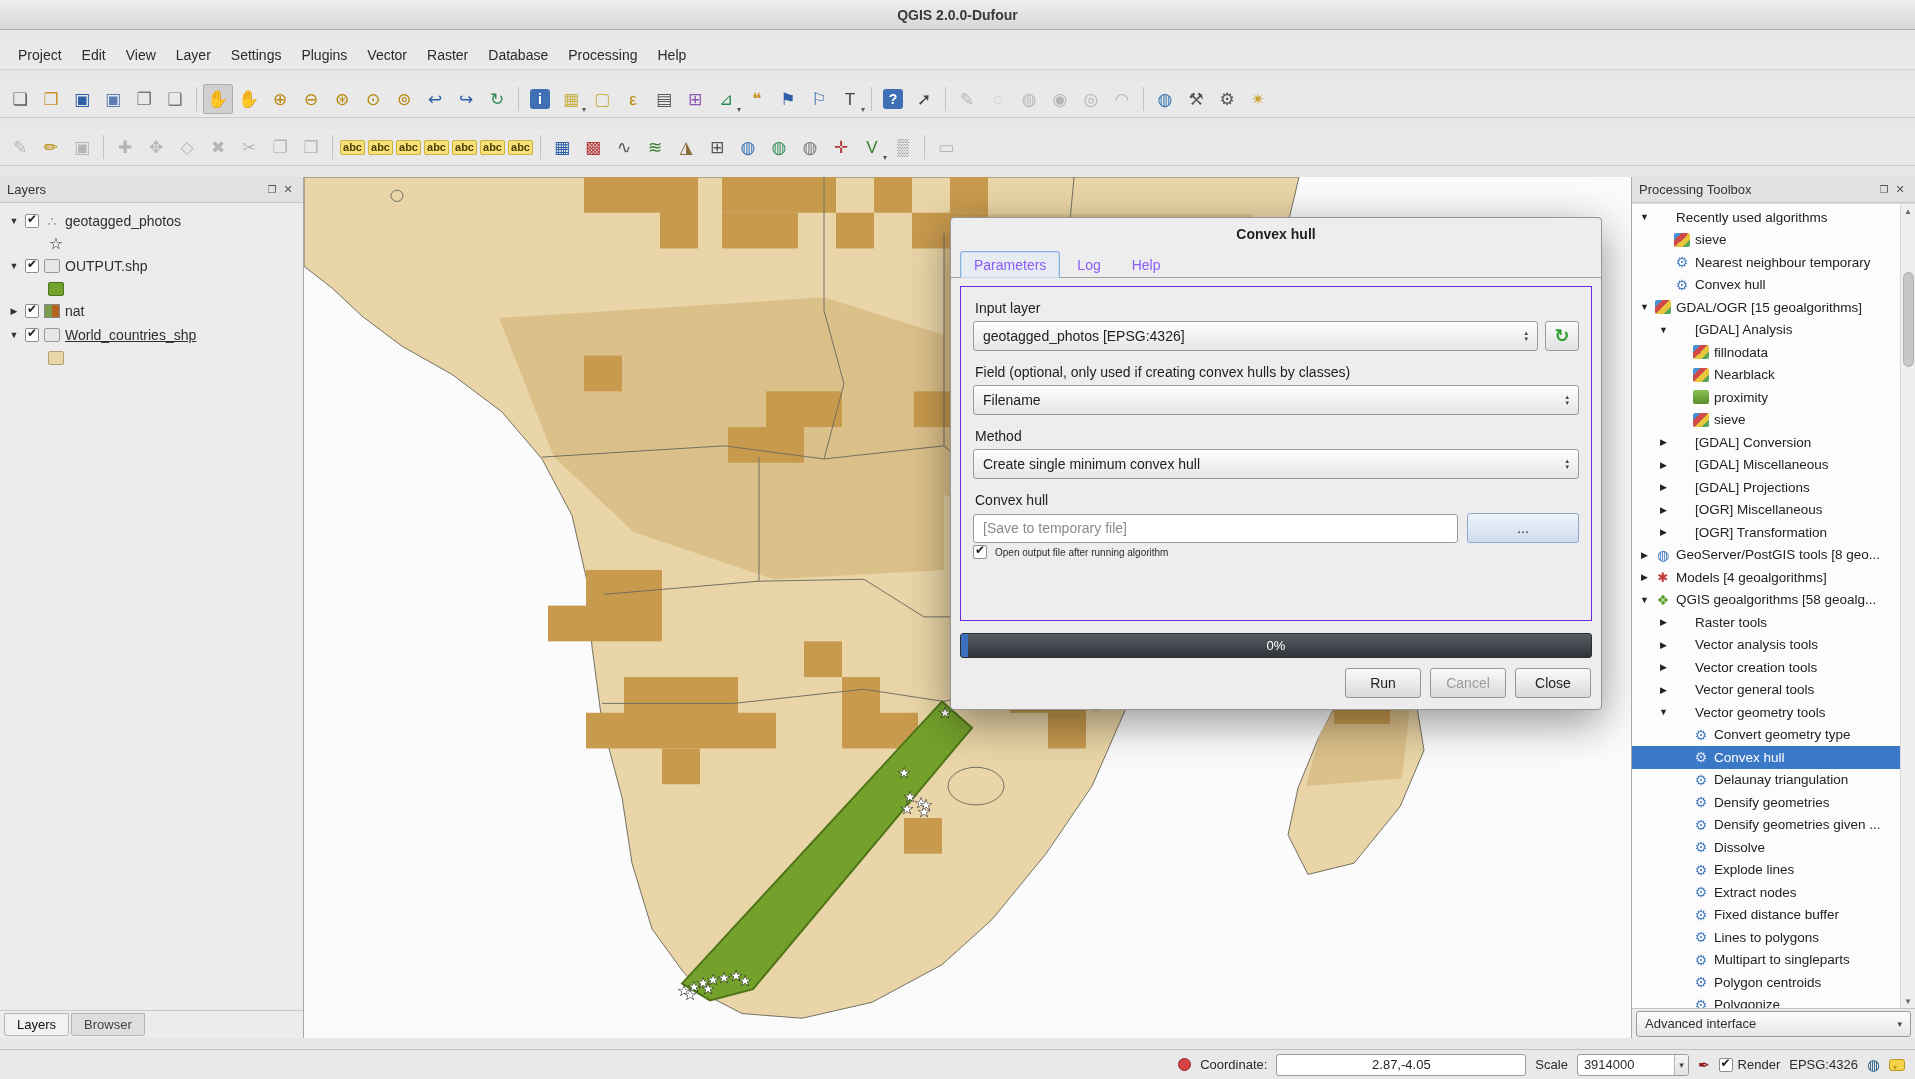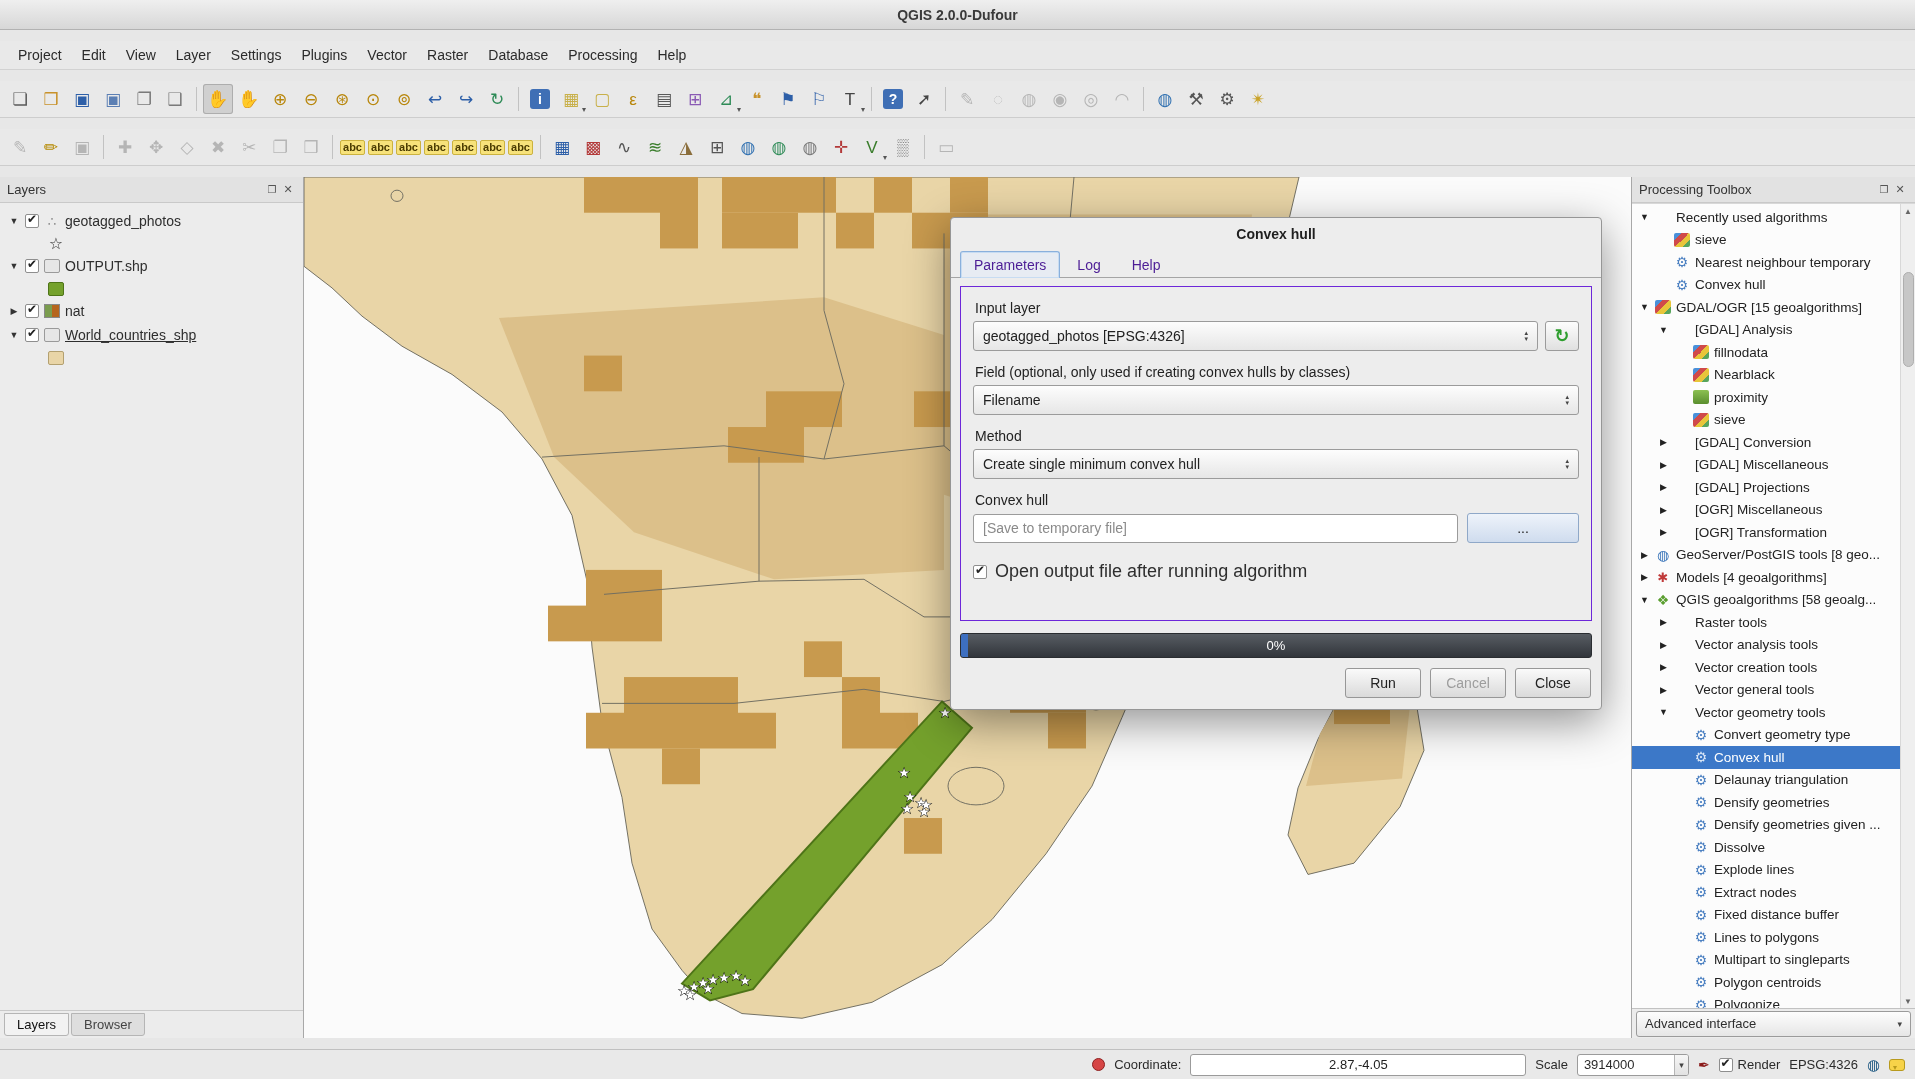--- a/index.html
+++ b/index.html
@@ -71,35 +71,35 @@
   .medium path { fill:#dcc08a; stroke:none; }
   .dark rect { fill:#c89a4e; }
   .borders path, .borders ellipse { fill:none; stroke:#6f6d61; stroke-width:1; }
   .hull polygon { fill:#74a12c; stroke:#4e7418; stroke-width:2; }
   .stars text { font-size:13px; fill:#fff; stroke:#000; stroke-width:.9; paint-order:stroke; font-family:"DejaVu Sans",sans-serif; }
 
   
   .dialog { position:absolute; left:646px; top:40px; width:652px; height:493px; background:#ededed; border:1px solid #969696; border-radius:4px; box-shadow:0 12px 44px rgba(0,0,0,.42); display:flex; flex-direction:column; }
   .dialog-title { height:32px; display:flex; align-items:center; justify-content:center; font-weight:bold; font-size:14px; color:#1f1f1f; flex:0 0 auto; }
   .tabbar { display:flex; gap:3px; padding:0 9px; border-bottom:1px solid #a5a5a5; flex:0 0 auto; }
-  .tab { padding:5px 13px; font-size:14px; color:#4c1d95; position:relative; top:1px; border:1px solid transparent; border-bottom:none; border-radius:3px 3px 0 0; }
+  .tab { padding:5px 13px; font-size:14px; color:#8b5cf6; position:relative; top:1px; border:1px solid transparent; border-bottom:none; border-radius:3px 3px 0 0; }
   .tab.active { background:#e7ecf3; border-color:#8ab0dc; box-shadow:inset 0 0 0 1px #c7dcf2; }
   .dialog-body { flex:1 1 auto; margin:8px 9px; border:1px solid #6d28d9; padding:10px 12px 6px; overflow:hidden; }
   .fld-label { margin:13px 2px 5px; font-size:14px; color:#222; }
   .fld-label:first-child { margin-top:3px; }
   .combo { height:30px; border:1px solid #9b9b9b; border-radius:3px; background:linear-gradient(#fdfdfd,#e6e6e6); display:flex; align-items:center; padding:0 9px; font-size:14px; color:#222; }
   .combo::after { content:"▴\A▾"; white-space:pre; font-size:7px; line-height:6px; margin-left:auto; color:#444; text-align:center; }
   .combo-row { display:flex; gap:7px; align-items:center; }
   .combo-row .combo { flex:1; }
   .reload-btn { width:34px; height:30px; border:1px solid #9b9b9b; border-radius:3px; background:linear-gradient(#fdfdfd,#e0e0e0); display:flex; align-items:center; justify-content:center; flex:0 0 auto; }
   .reload-btn .glyph { color:#2e9e2e; font-size:18px; font-weight:bold; }
   .output-row { display:flex; gap:9px; align-items:center; }
   .text-input { flex:1; height:29px; border:1px solid #9b9b9b; border-radius:3px; background:#fff; color:#8a8a8a; padding:0 9px; font-size:14px; font-family:inherit; }
   .browse-btn { width:112px; height:30px; border:1px solid #8fa8c8; border-radius:3px; background:linear-gradient(#eef3fa,#cfdcee); display:flex; align-items:center; justify-content:center; font-size:14px; color:#222; flex:0 0 auto; }
-  .check-row { display:flex; align-items:center; gap:8px; margin-top:18px; font-size:18px; }
+  .check-row { display:flex; align-items:center; gap:8px; margin-top:2px; font-size:10px; }
   .progress { margin:4px 9px 8px; height:25px; position:relative; border:1px solid #2a2d31; border-radius:3px; background:linear-gradient(#585d63,#31353b); display:flex; align-items:center; justify-content:center; color:#fff; font-size:13px; overflow:hidden; flex:0 0 auto; }
   .progress-fill { position:absolute; left:0; top:0; bottom:0; width:7px; background:#3d6fc0; }
   .dialog-buttons { display:flex; justify-content:flex-end; gap:9px; padding:2px 10px 11px; flex:0 0 auto; }
   .dlg-btn { min-width:76px; height:30px; padding:0 14px; border:1px solid #979797; border-radius:3px; background:linear-gradient(#fafafa,#dadada); display:flex; align-items:center; justify-content:center; font-size:14px; color:#222; }
   .dlg-btn.disabled { color:#9d9d9d; }
 
   
   .toolbox { width:284px; flex:0 0 auto; background:#ececec; border-left:1px solid #a8a8a8; display:flex; flex-direction:column; }
   .search-wrap { padding:5px 5px 4px; flex:0 0 auto; }
   .search { width:100%; height:26px; border:1px solid #9b9b9b; border-radius:3px; padding:0 8px; font-size:13px; font-family:inherit; background:#fff; color:#333; }
@@ -118,21 +118,21 @@
   .sb-track { flex:1; width:11px; display:flex; flex-direction:column; }
   .sb-thumb { height:95px; margin-top:55px; width:11px; background:#c7c7c7; border:1px solid #aeaeae; border-radius:6px; }
   .advanced-bar { height:30px; border-top:1px solid #c2c2c2; display:flex; align-items:center; padding:2px 4px; flex:0 0 auto; background:#ececec; }
   .adv-combo { flex:1; height:26px; border:1px solid #9b9b9b; border-radius:3px; background:linear-gradient(#fdfdfd,#e6e6e6); display:flex; align-items:center; padding:0 8px; font-size:13px; }
   .adv-combo::after { content:"▾"; margin-left:auto; font-size:9px; color:#444; }
 
   
   .statusbar { height:30px; background:#e9e9e9; border-top:1px solid #c0c0c0; display:flex; align-items:center; padding:0 10px; gap:9px; font-size:13px; flex:0 0 auto; color:#2b2b2b; }
   .sb-spacer { flex:1; }
   .ic-stop { width:13px; height:13px; border-radius:50%; background:#d64545; border:1px solid #8e2020; }
-  .coord-input { width:336px; height:22px; border:1px solid #9b9b9b; border-radius:3px; background:#fff; text-align:center; font-size:13px; font-family:inherit; color:#222; }
+  .coord-input { width:250px; height:22px; border:1px solid #9b9b9b; border-radius:3px; background:#fff; text-align:center; font-size:13px; font-family:inherit; color:#222; }
   .scale-combo { width:112px; height:22px; border:1px solid #9b9b9b; border-radius:3px; background:#fff; display:flex; align-items:center; overflow:hidden; }
   .scale-combo .val { flex:1; padding:0 6px; }
   .scale-combo .dd { border-left:1px solid #b5b5b5; padding:0 4px; font-size:9px; color:#444; height:100%; display:flex; align-items:center; background:linear-gradient(#f6f6f6,#e2e2e2); }
   .sb-pen { color:#8b1a1a; font-size:14px; }
   .sb-globe { color:#16537e; font-size:15px; }
   .ic-bubble { width:16px; height:12px; background:#f7d349; border:1px solid #b89a1d; border-radius:3px; position:relative; }
   .ic-bubble::after { content:""; position:absolute; left:3px; bottom:-4px; border:4px solid transparent; border-top-color:#b89a1d; border-left-width:2px; border-right-width:2px; }
   .check-inline { display:flex; align-items:center; gap:5px; }
 </style>
 </head>

